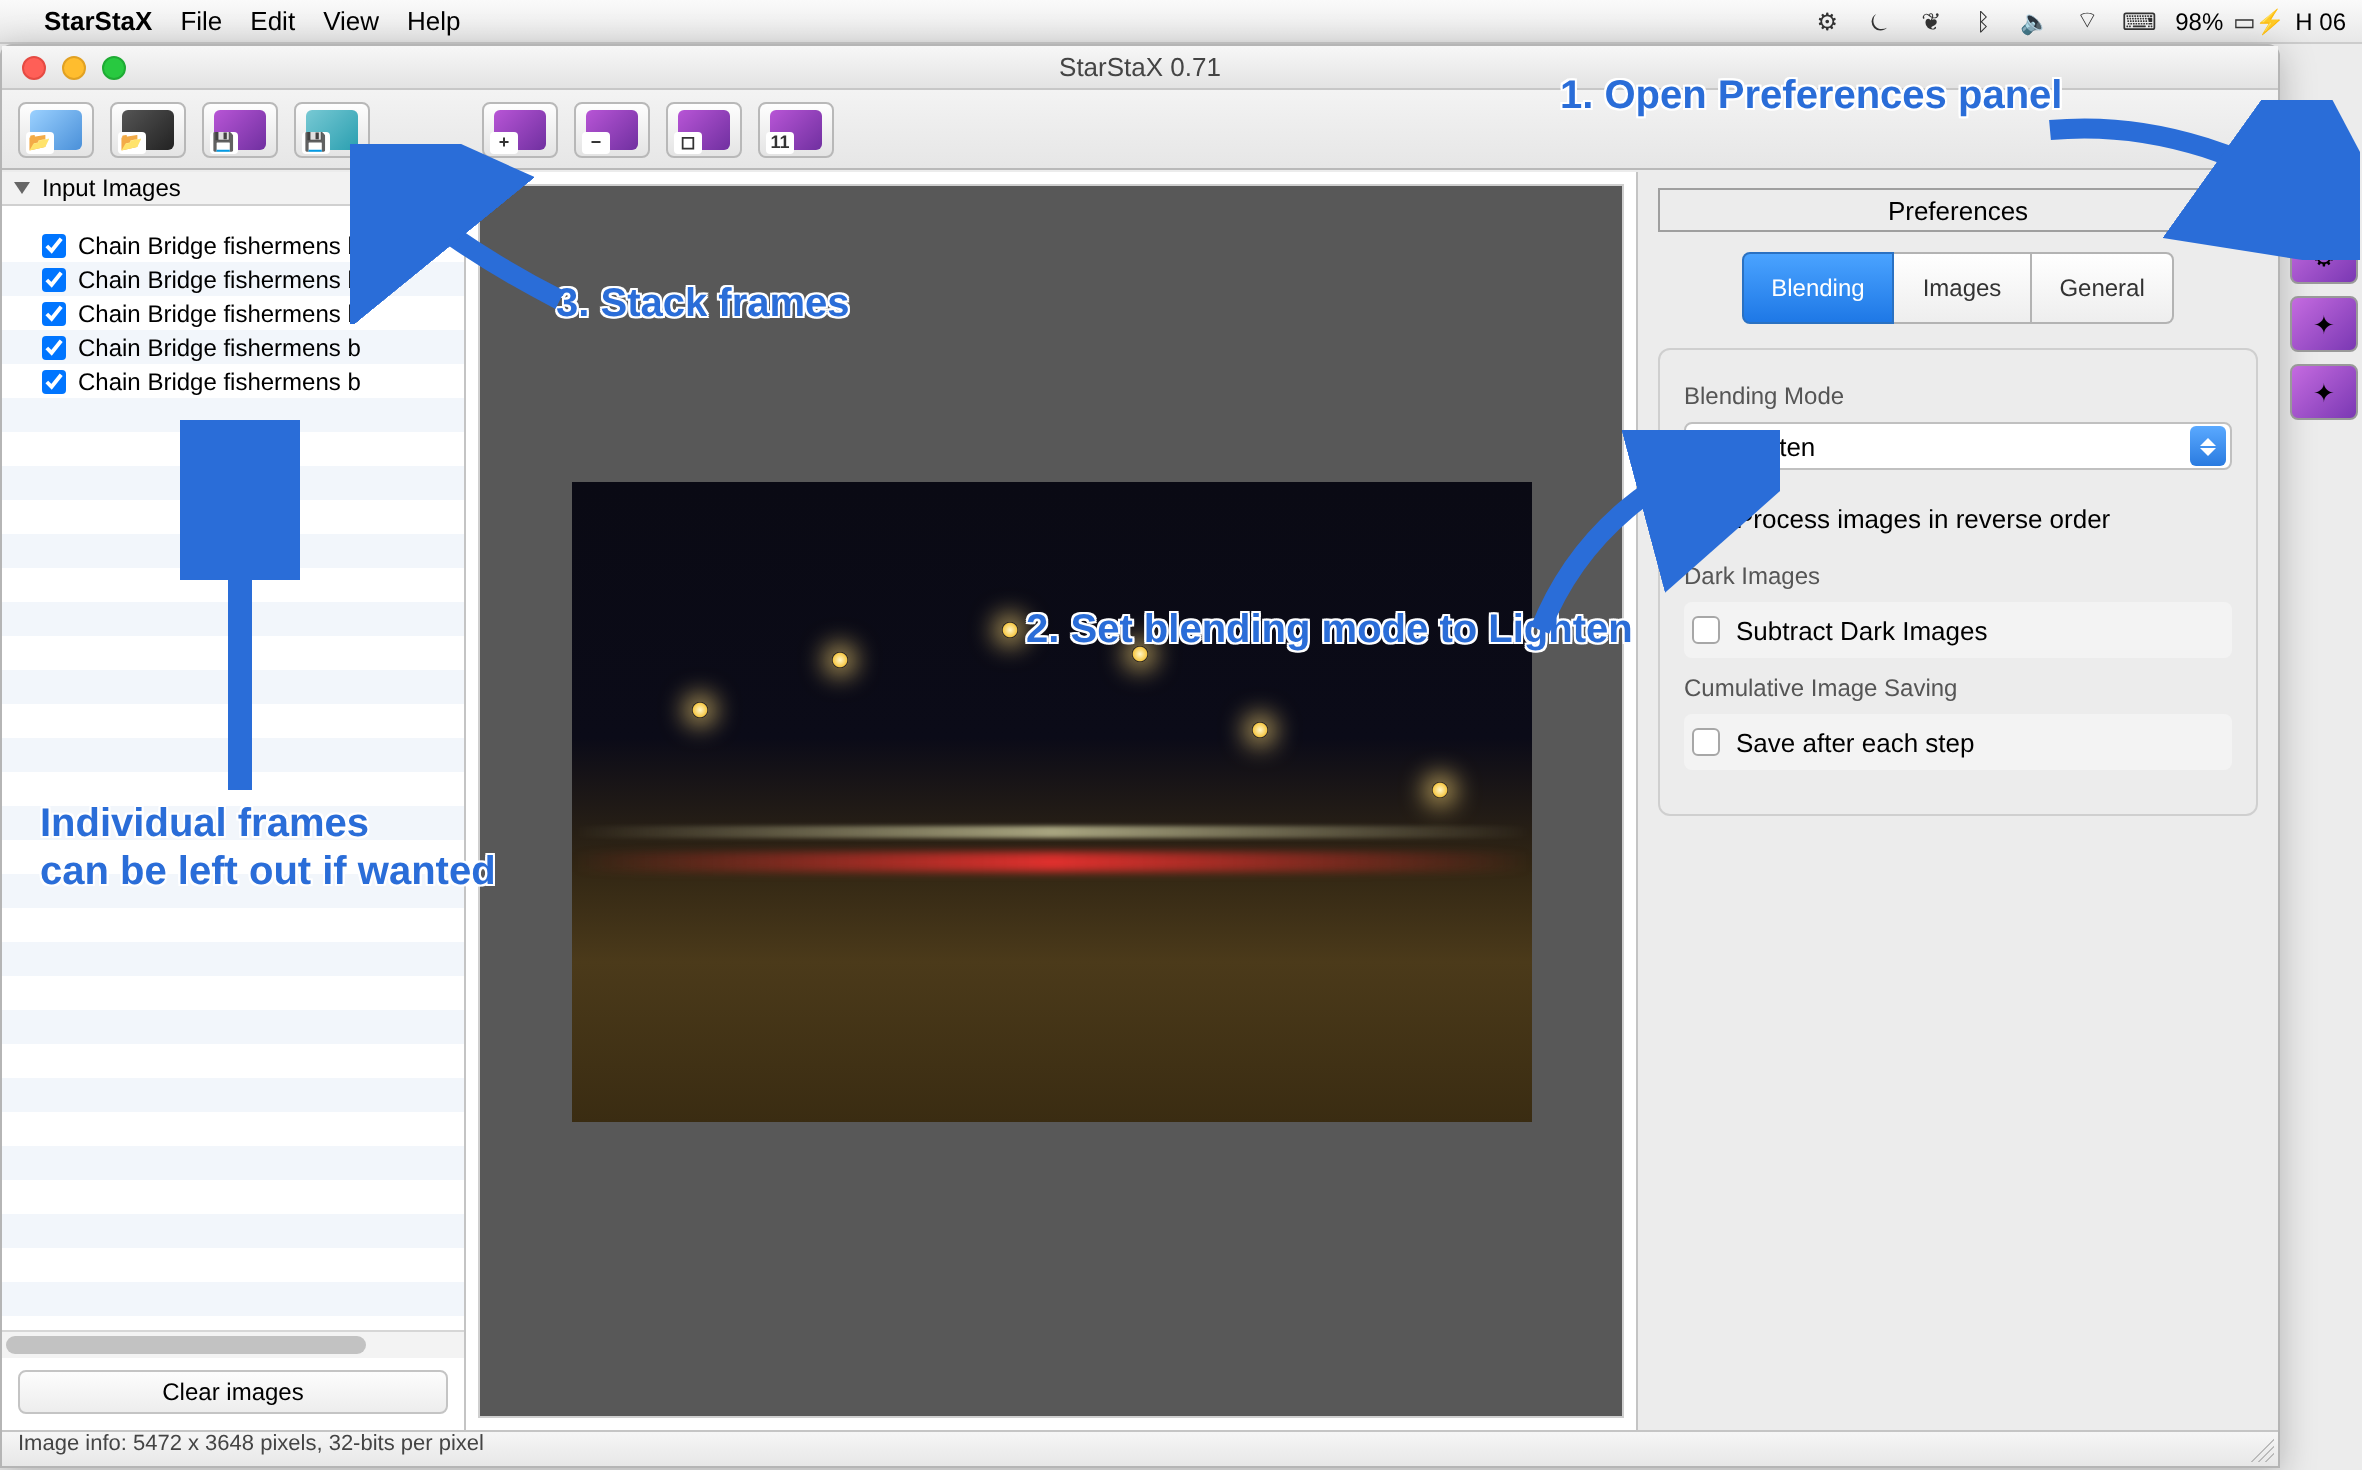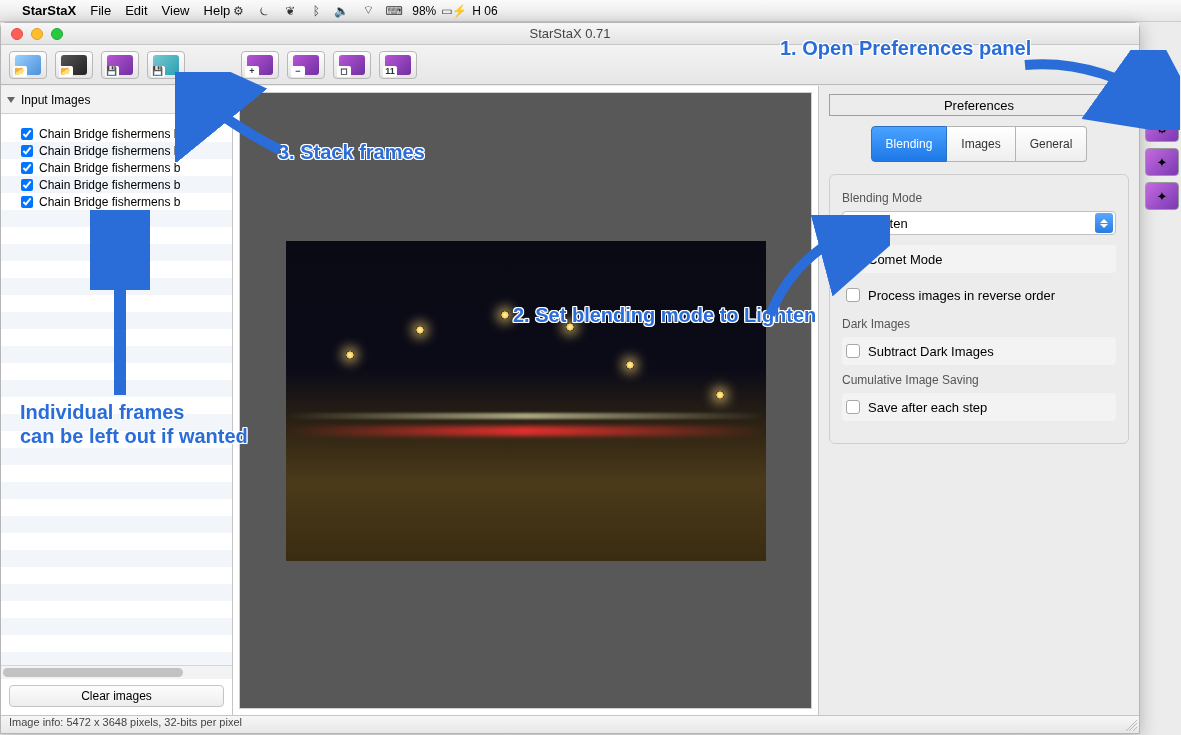--- a/index.html
+++ b/index.html
@@ -1,19 +1,19 @@
 <!DOCTYPE html>
 <html><head>
 <meta charset="utf-8">
 <style>
   * { box-sizing: border-box; margin: 0; padding: 0; font-family: -apple-system, "Helvetica Neue", Arial, sans-serif; }
   body { width: 1181px; height: 735px; background: #ececec; font-size: 13px; position: relative; overflow: hidden; }
 
   
-  .mac-menubar { height: 22px; background: linear-gradient(#fafafa,#e8e8e8); display: flex; align-items: center; padding: 0 8px; font-size: 13px; border-bottom: 1px solid #ccc; }
+  .mac-menubar { height: 22px; background: linear-gradient(#fafafa,#e8e8e8); display: flex; align-items: center; padding: 0 8px; font-size: 13px; border-bottom: 1px solid #ccc; justify-content: space-between;}
   .mac-menubar .left { display:flex; align-items:center; gap:14px; }
   .mac-menubar .left .apple { font-size:15px; }
   .mac-menubar .right { display:flex; align-items:center; gap:10px; font-size:12px;}
   .mac-menubar .ico { width:16px; height:16px; display:inline-flex; align-items:center; justify-content:center; color:#333;}
 
   
   .window { position:absolute; left:0; top:22px; width:1140px; height:712px; background:#ececec; border:1px solid #b5b5b5; border-radius:6px 6px 0 0; box-shadow: 0 4px 18px rgba(0,0,0,0.25);}
   .titlebar { height:22px; background:linear-gradient(#f7f7f7,#e3e3e3); border-bottom:1px solid #c7c7c7; display:flex; align-items:center; position:relative;}
   .traffic { display:flex; gap:8px; padding-left:10px;}
   .traffic .dot { width:12px;height:12px;border-radius:50%; }
@@ -26,21 +26,21 @@
   .toolbar { height:40px; background:linear-gradient(#f3f3f3,#e6e6e6); border-bottom:1px solid #b9b9b9; display:flex; align-items:center; padding:0 8px; gap:8px;}
   .tool-btn { width:38px; height:28px; border-radius:4px; background:linear-gradient(#fefefe,#e4e4e4); border:1px solid #b8b8b8; display:flex; align-items:center; justify-content:center; position:relative;}
   .tool-btn .inner { width:26px; height:20px; background:linear-gradient(135deg,#b855d6,#7030a0); border-radius:3px; position:relative; display:flex; align-items:center; justify-content:center;}
   .tool-btn .inner .badge { position:absolute; bottom:-2px; left:-2px; width:14px; height:11px; background:#fff; border-radius:2px; font-size:9px; line-height:11px; text-align:center; color:#333; font-weight:bold;}
   .tool-gap { width:40px; }
 
   
   .content { position:absolute; top:63px; left:0; right:0; bottom:18px; display:flex; }
   
   .left-panel { width:232px; border-right:1px solid #c4c4c4; display:flex; flex-direction:column; background:#fff;}
-  .panel-header { height:28px; background:#f2f2f2; border-bottom:1px solid #d0d0d0; display:flex; align-items:center; padding:0 6px; font-size:12px; gap:6px;}
+  .panel-header { height:17px; background:#f2f2f2; border-bottom:1px solid #d0d0d0; display:flex; align-items:center; padding:0 6px; font-size:12px; gap:6px;}
   .disclosure { width:0;height:0;border-left:4px solid transparent;border-right:4px solid transparent;border-top:6px solid #666;}
   .file-list { flex:1; overflow:hidden auto;margin-top:11px; }
   .file-row { height:17px; display:flex; align-items:center; padding-left:38px; gap:6px; font-size:12px; white-space:nowrap; overflow:hidden; position:relative;}
   .file-row:nth-child(odd){ background:#fff;}
   .file-row:nth-child(even){ background:#f2f6fb;}
   .file-row input[type=checkbox]{ position:absolute; left:20px; width:12px; height:12px;}
   .scroll-stub { height:14px; background:#f3f3f3; border-top:1px solid #d6d6d6; position:relative;}
   .scroll-thumb { position:absolute; left:2px; top:2px; width:180px; height:9px; background:#c2c2c2; border-radius:5px;}
   .clear-btn { margin:6px 8px 8px 8px; height:22px; border:1px solid #c4c4c4; border-radius:4px; background:linear-gradient(#fdfdfd,#ededed); font-size:12px; text-align:center; line-height:20px;}
 
@@ -247,24 +247,20 @@
         <div class="seg-btn active">Blending</div>
         <div class="seg-btn">Images</div>
         <div class="seg-btn">General</div>
       </div>
       <div class="pref-group">
         <div class="pref-label">Blending Mode</div>
         <div class="mac-select">
           <span>Lighten</span>
           <span class="caret"></span>
         </div>
-        <div class="check-row">
-          <span class="mac-checkbox"></span>
-          <span>Comet Mode</span>
-        </div>
         <div class="check-row plain">
           <span class="mac-checkbox"></span>
           <span>Process images in reverse order</span>
         </div>
         <div class="pref-label">Dark Images</div>
         <div class="check-row">
           <span class="mac-checkbox"></span>
           <span>Subtract Dark Images</span>
         </div>
         <div class="pref-label">Cumulative Image Saving</div>

